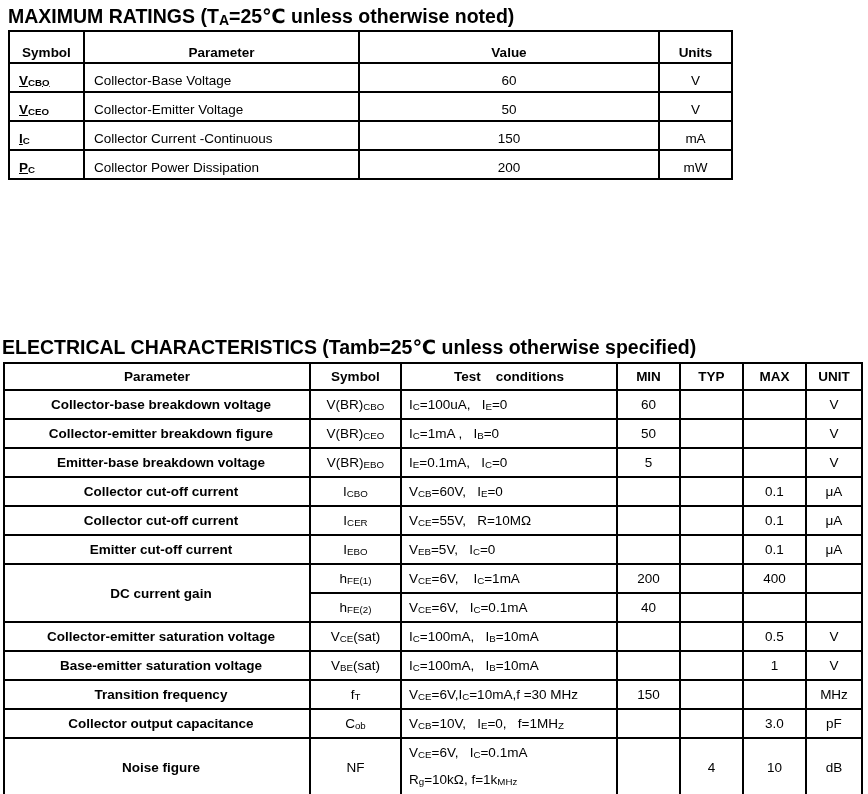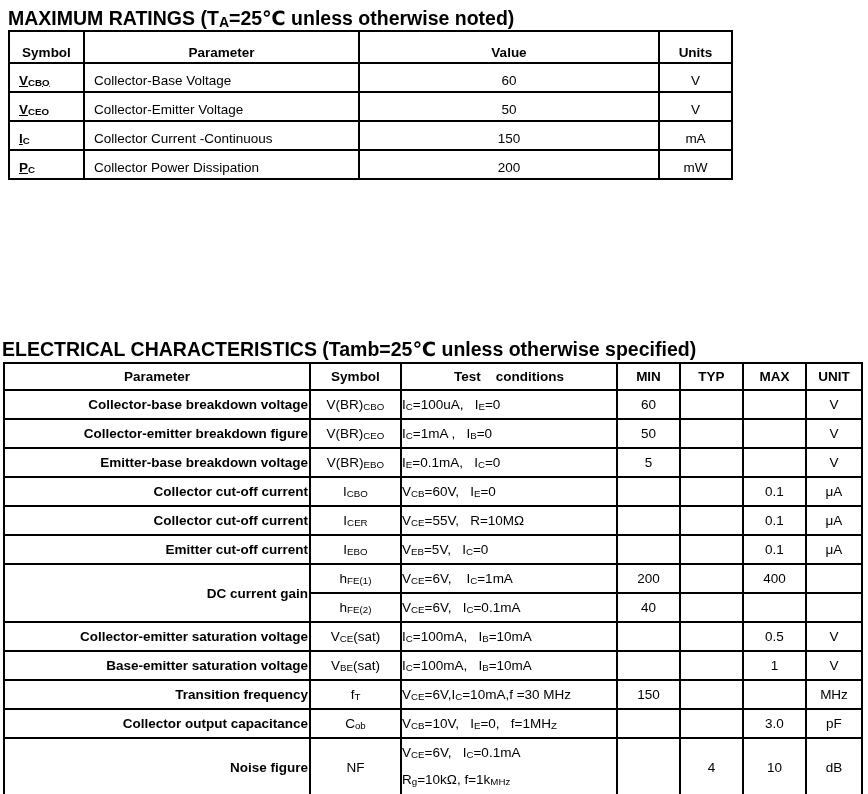--- a/index.html
+++ b/index.html
@@ -1,39 +1,39 @@
 <!DOCTYPE html>
 <html><head>
 <meta charset="utf-8">
 <style>
   html,body{margin:0;padding:0;background:#fff;}
   body{width:868px;height:794px;font-family:"Liberation Sans","DejaVu Sans",sans-serif;color:#000;}
   .page{position:relative;width:868px;height:794px;background:#fff;overflow:hidden;}
-  .title{position:absolute;font-size:19.5px;font-weight:bold;line-height:33px;white-space:pre;letter-spacing:0;}
+  .title{position:absolute;font-size:19.5px;font-weight:bold;line-height:28px;white-space:pre;letter-spacing:0;}
   #title1{left:8px;top:2px;}
   #title2{left:2px;top:333px;text-align:center;}
   table{border-collapse:collapse;table-layout:fixed;position:absolute;background:#fff;}
   td,th{border:2px solid #000;overflow:hidden;font-size:13.5px;box-sizing:border-box;}
   #t1{left:8px;top:30px;width:723px;}
   #t2{left:3px;top:362px;width:858px;}
   #t1 thead tr{height:32px;}
   #t1 tbody tr{height:29px;}
   #t1 th{font-weight:bold;text-align:center;vertical-align:bottom;padding:0 0 2px 0;white-space:pre;}
   #t1 td{vertical-align:bottom;padding:0 0 3px 0;}
   #t1 td.sym{font-weight:bold;text-align:left;padding-left:9px;text-decoration:underline;}
   #t1 td.param{text-align:left;padding-left:9px;margin-top:16px;}
   #t1 td.val,#t1 td.units{text-align:center;}
   #t2 thead tr{height:27px;}
   #t2 tbody tr{height:29px;}
   #t2 tbody tr.tall{height:51px;}
   #t2 th{font-weight:bold;text-align:center;vertical-align:middle;white-space:pre;}
   #t2 td{vertical-align:middle;}
-  #t2 td.param{font-weight:bold;text-align:right;padding-left:9px;}
+  #t2 td.param{font-weight:bold;text-align:center;padding-left:9px;}
   #t2 td.sym{text-align:center;}
-  #t2 td.test{text-align:left;padding-left:0;white-space:pre-wrap;}
+  #t2 td.test{text-align:left;padding-left:7px;white-space:pre-wrap;}
   #t2 tr.tall td.test{line-height:25px;}
   #t2 td.min,#t2 td.typ,#t2 td.max,#t2 td.unit{text-align:center;}
   .sb{font-size:0.72em;vertical-align:-0.15em;}
 </style>
 </head>
 <body>
 
 <div class="page">
   <div class="title" id="title1">MAXIMUM RATINGS (T<span class="sb">A</span>=25℃ unless otherwise noted)</div>
   <table id="t1">

